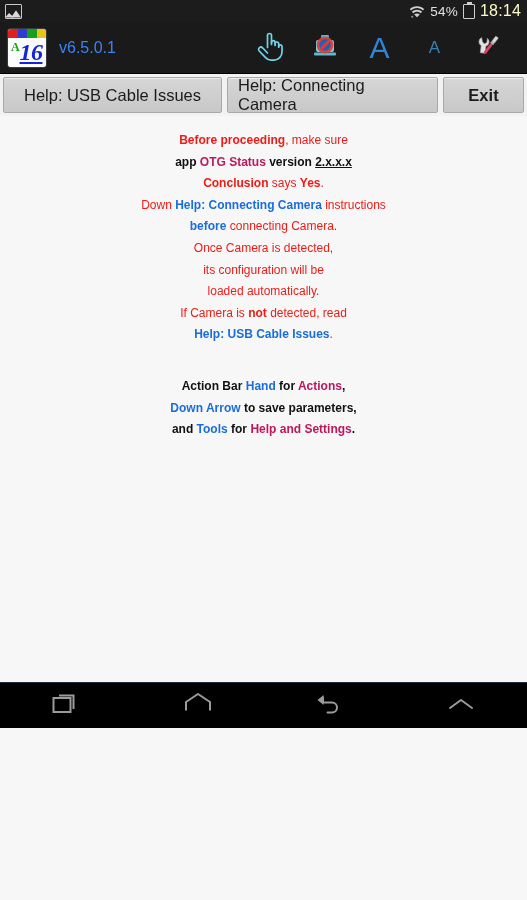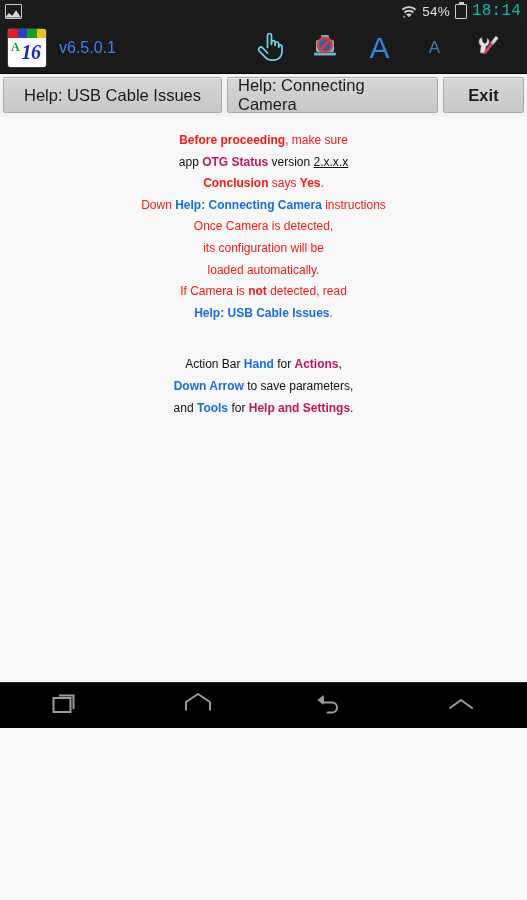--- a/index.html
+++ b/index.html
@@ -63,21 +63,21 @@
     border-radius: 1px;
     position: relative;
     background: #1c1c1c;
     padding: 1px;
   }
   .battery-icon::before {
     content: ""; position: absolute; top: -3px; left: 3px;
     width: 5px; height: 2px; background: #cfcfcf;
   }
   .battery-fill { background: #8bc926; width: 100%; height: 100%; }
-  .clock { font-size: 16px; color: #14b8a6; font-weight: 400; font-family: Liberation Mono, monospace; }
+  .clock { font-size: 16px; color: #fef9c3; font-weight: 400; }
 
   
   .action-bar {
     height: 52px;
     background: #1a1a1a;
     display: flex;
     align-items: center;
     padding: 0 10px 0 8px;
     flex: 0 0 auto;
     border-bottom: 1px solid #000;
@@ -97,24 +97,24 @@
     flex: 1; position: relative;
     display: flex; align-items: center; justify-content: center;
     background: #fcfcfc;
   }
   .app-icon-a {
     position: absolute; left: 3px; top: 2px;
     font-size: 12px; color: #16a016; font-weight: 700;
     font-family: "Liberation Serif", serif;
   }
   .app-icon-16 {
-    font-size: 20px; font-weight: 700; font-style: italic;
+    font-size: 24px; font-weight: 700; font-style: italic;
     color: #1226d6; letter-spacing: -0.5px;
     font-family: "Liberation Serif", serif;
-    margin-left: 8px; margin-top: 1px;
+    margin-left: 8px; margin-top: 1px; text-decoration: underline;
   }
   .app-version {
     color: #3b82f6; font-size: 16px; margin-left: 13px;
     flex: 0 0 auto;
   }
   .action-icons {
     margin-left: auto;
     display: flex; align-items: center;
   }
   .action-icon {
@@ -167,21 +167,21 @@
     text-align: center;
     font-size: 12px;
     line-height: 21.6px;
     color: #111;
   }
   .para + .para { margin-top: 30px; }
   .line { white-space: nowrap; }
   .r  { color: #ee1c17; }
   .rb { color: #ee1c17; font-weight: 700; }
   .bb { color: #1a6ddb; font-weight: 700; }
-  .k  { color: #111; }
+  .k  { color: #111; font-weight: bold; }
   .kb { color: #be185d; font-weight: 700; }
   .u  { text-decoration: underline; }
 
   
   .nav-bar {
     height: 46px;
     background: #000;
     display: flex;
     align-items: center;
     justify-content: space-around;
@@ -302,20 +302,23 @@
       </div>
       <div class="line">
         <span class="k">app </span><span class="kb">OTG Status</span><span class="k"> version </span><span class="k u">2.x.x.x</span>
       </div>
       <div class="line">
         <span class="rb">Conclusion</span><span class="r"> says </span><span class="rb">Yes</span><span class="r">.</span>
       </div>
       <div class="line">
         <span class="r">Down </span><span class="bb">Help: Connecting Camera</span><span class="r"> instructions</span>
       </div>
+      <div class="line">
+        <span class="bb">before</span><span class="r"> connecting Camera.</span>
+      </div>
       <div class="line r">Once Camera is detected,</div>
       <div class="line r">its configuration will be</div>
       <div class="line r">loaded automatically.</div>
       <div class="line">
         <span class="r">If Camera is </span><span class="rb">not</span><span class="r"> detected, read</span>
       </div>
       <div class="line">
         <span class="bb">Help: USB Cable Issues</span><span class="r">.</span>
       </div>
     </div>

